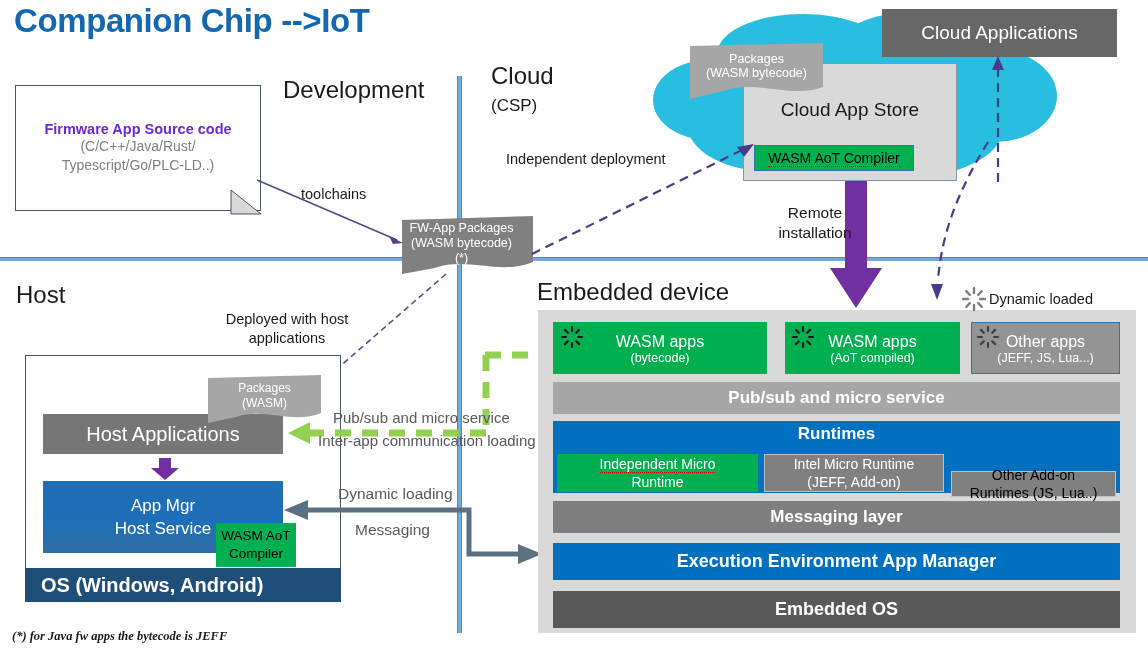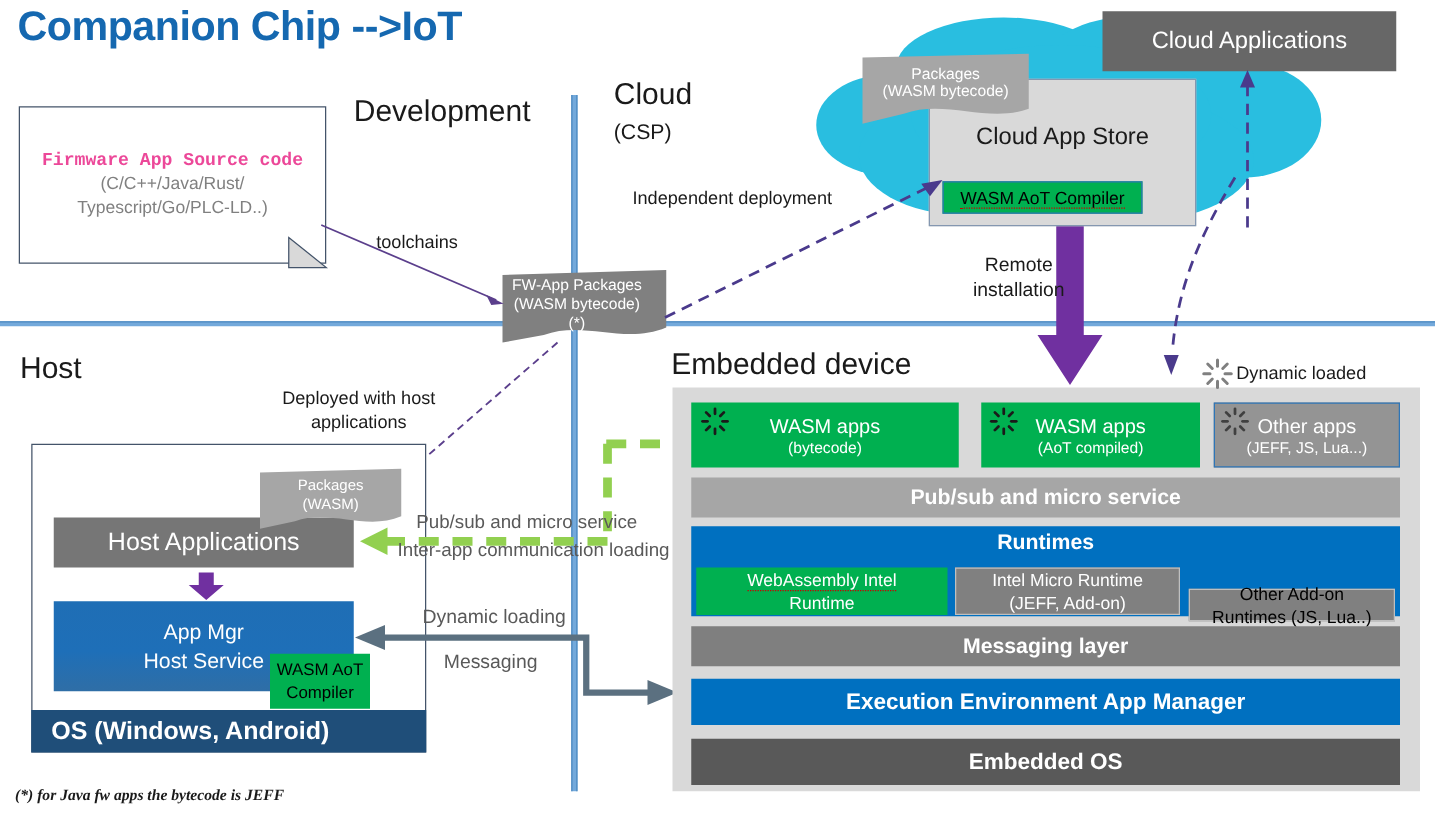--- a/index.html
+++ b/index.html
@@ -26,21 +26,21 @@
   .gray-box{background:#808080;color:#ffffff;}
   .gray-lt{background:#a6a6a6;color:#fff;}
   .gray-dk{background:#595959;color:#fff;}
   .green{background:#00b050;color:#fff;}
   .blue{background:#0070c0;color:#fff;}
   .navy{background:#1f4e79;color:#fff;}
   .lightgray{background:#d9d9d9;}
 
   
   #srcbox{left:15px;top:85px;width:246px;height:126px;border:1px solid #44546a;background:#fff;}
-  #srcbox .t1{font-size:14.5px;font-weight:bold;color:#ec4899;font-family:Liberation Mono, monospace;}
+  #srcbox .t1{font-size:14.5px;font-weight:bold;color:#6d28d9;}
   #srcbox .t2{font-size:14px;color:#808080;line-height:19px;}
   #src-fold{left:231px;top:190px;width:30px;height:24px;}
 
   
   #fwpk{left:402px;top:216px;width:131px;height:62px;}
 
   
   #cloud{left:653px;top:8px;width:404px;height:180px;}
 
   
@@ -301,21 +301,21 @@
       <line x1="6.8" y1="15.2" x2="3.9" y2="18.1"></line>
   </g>
 </svg>
 
 <div class="abs ctr gray-lt band" style="left:553px;top:382px;width:567px;height:32px;">Pub/sub and micro service</div>
 
 <div class="abs blue" style="left:553px;top:421px;width:567px;height:72px;">
   <div class="ctr band" style="height:26px;">Runtimes</div>
 </div>
 <div class="abs ctr col green" style="left:557px;top:454px;width:201px;height:38px;font-size:14px;line-height:18px;">
-  <div><span style="border-bottom:1px dotted #c00;">WebAssembly Intel</span></div>
+  <div><span style="border-bottom:1px dotted #c00;">Independent Micro</span></div>
   <div>Runtime</div>
 </div>
 <div class="abs ctr col" style="left:764px;top:454px;width:180px;height:38px;background:#808080;color:#fff;font-size:14px;line-height:18px;border:1px solid #bfbfbf;">
   <div>Intel Micro Runtime</div>
   <div>(JEFF, Add-on)</div>
 </div>
 <div class="abs ctr col" style="left:951px;top:454px;width:165px;height:26px;background:#808080;color:#000000;font-size:14px;line-height:18px;border:1px solid #bfbfbf;margin-top:17px;">
   <div>Other Add-on</div>
   <div>Runtimes (JS, Lua..)</div>
 </div>

